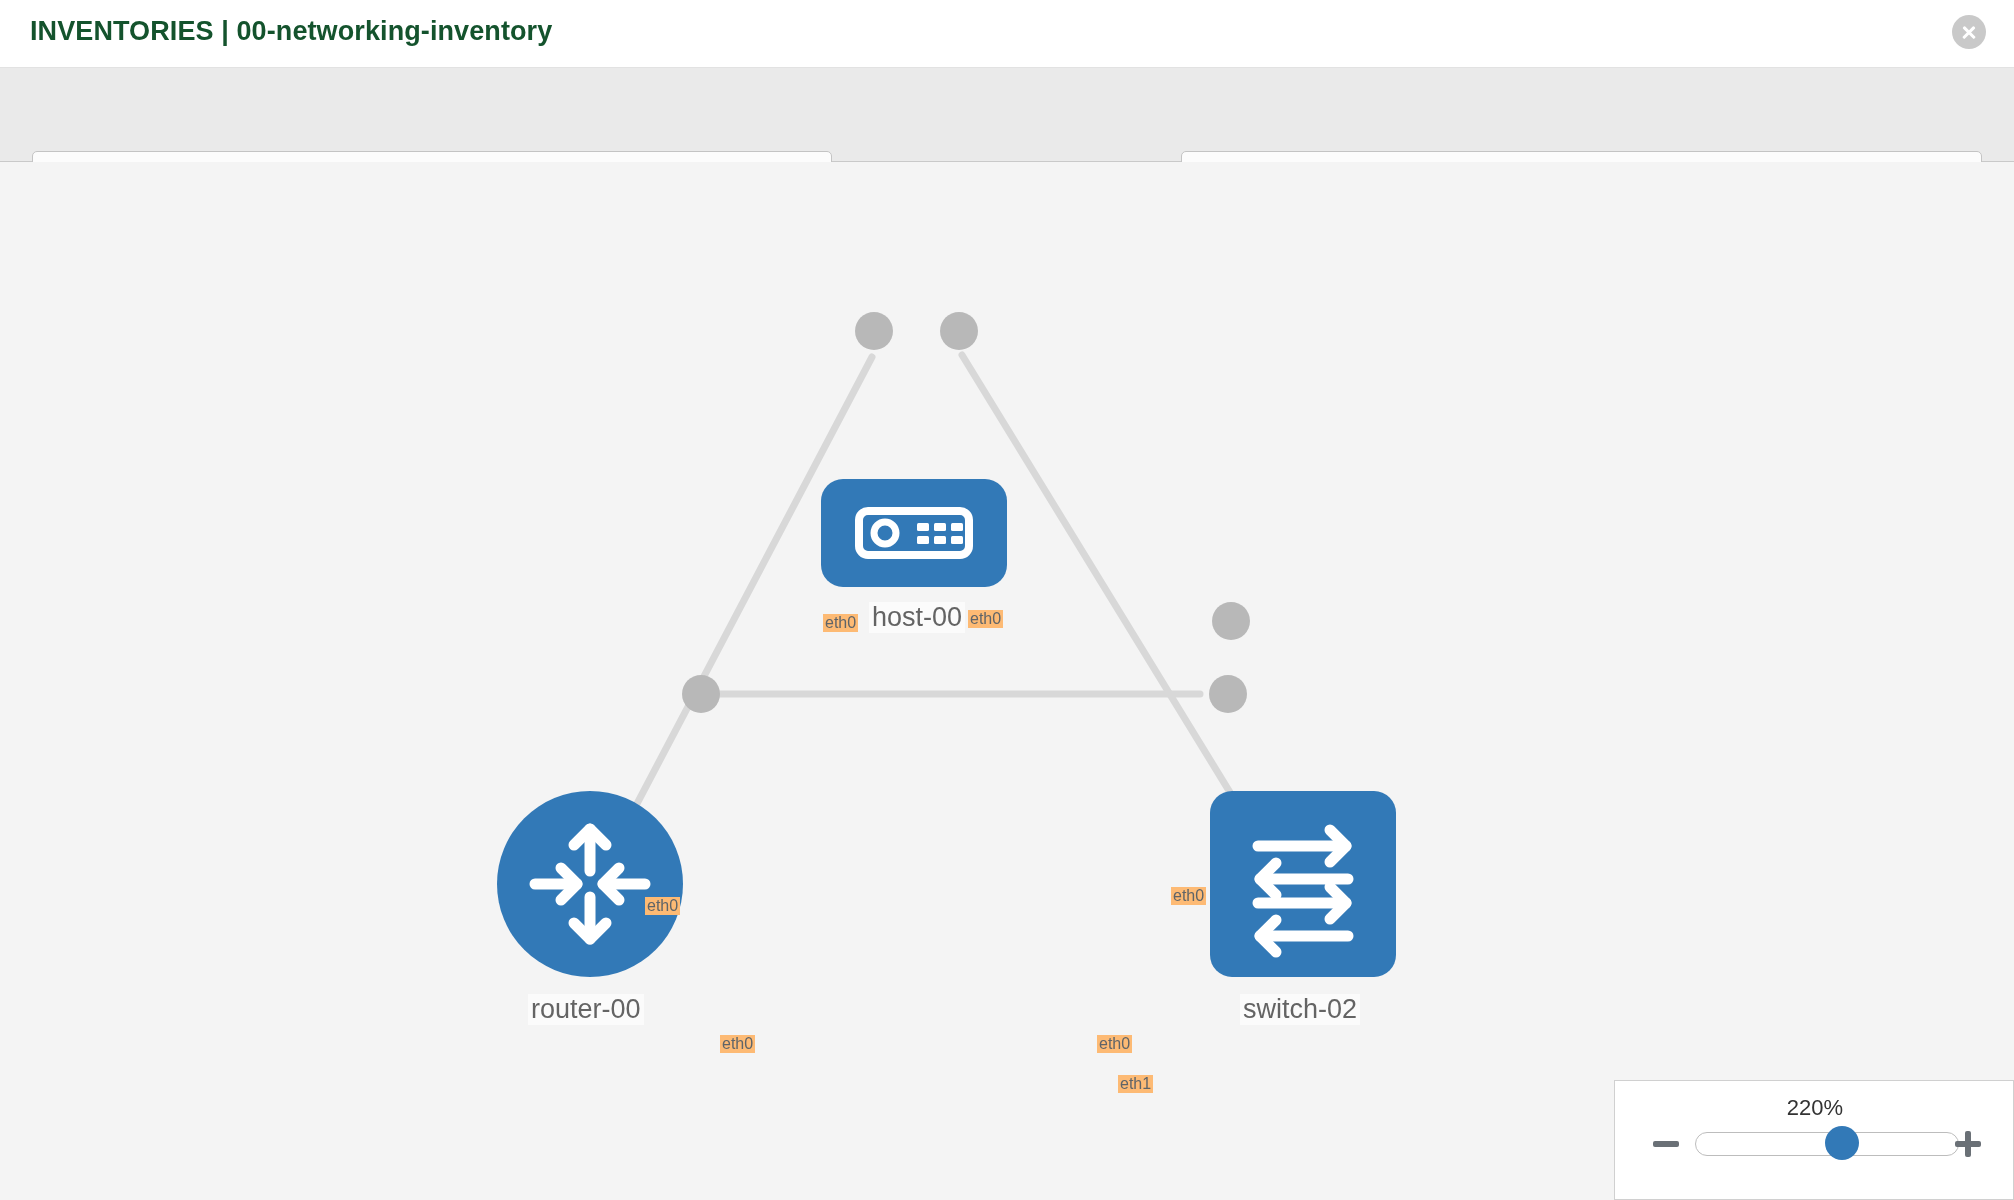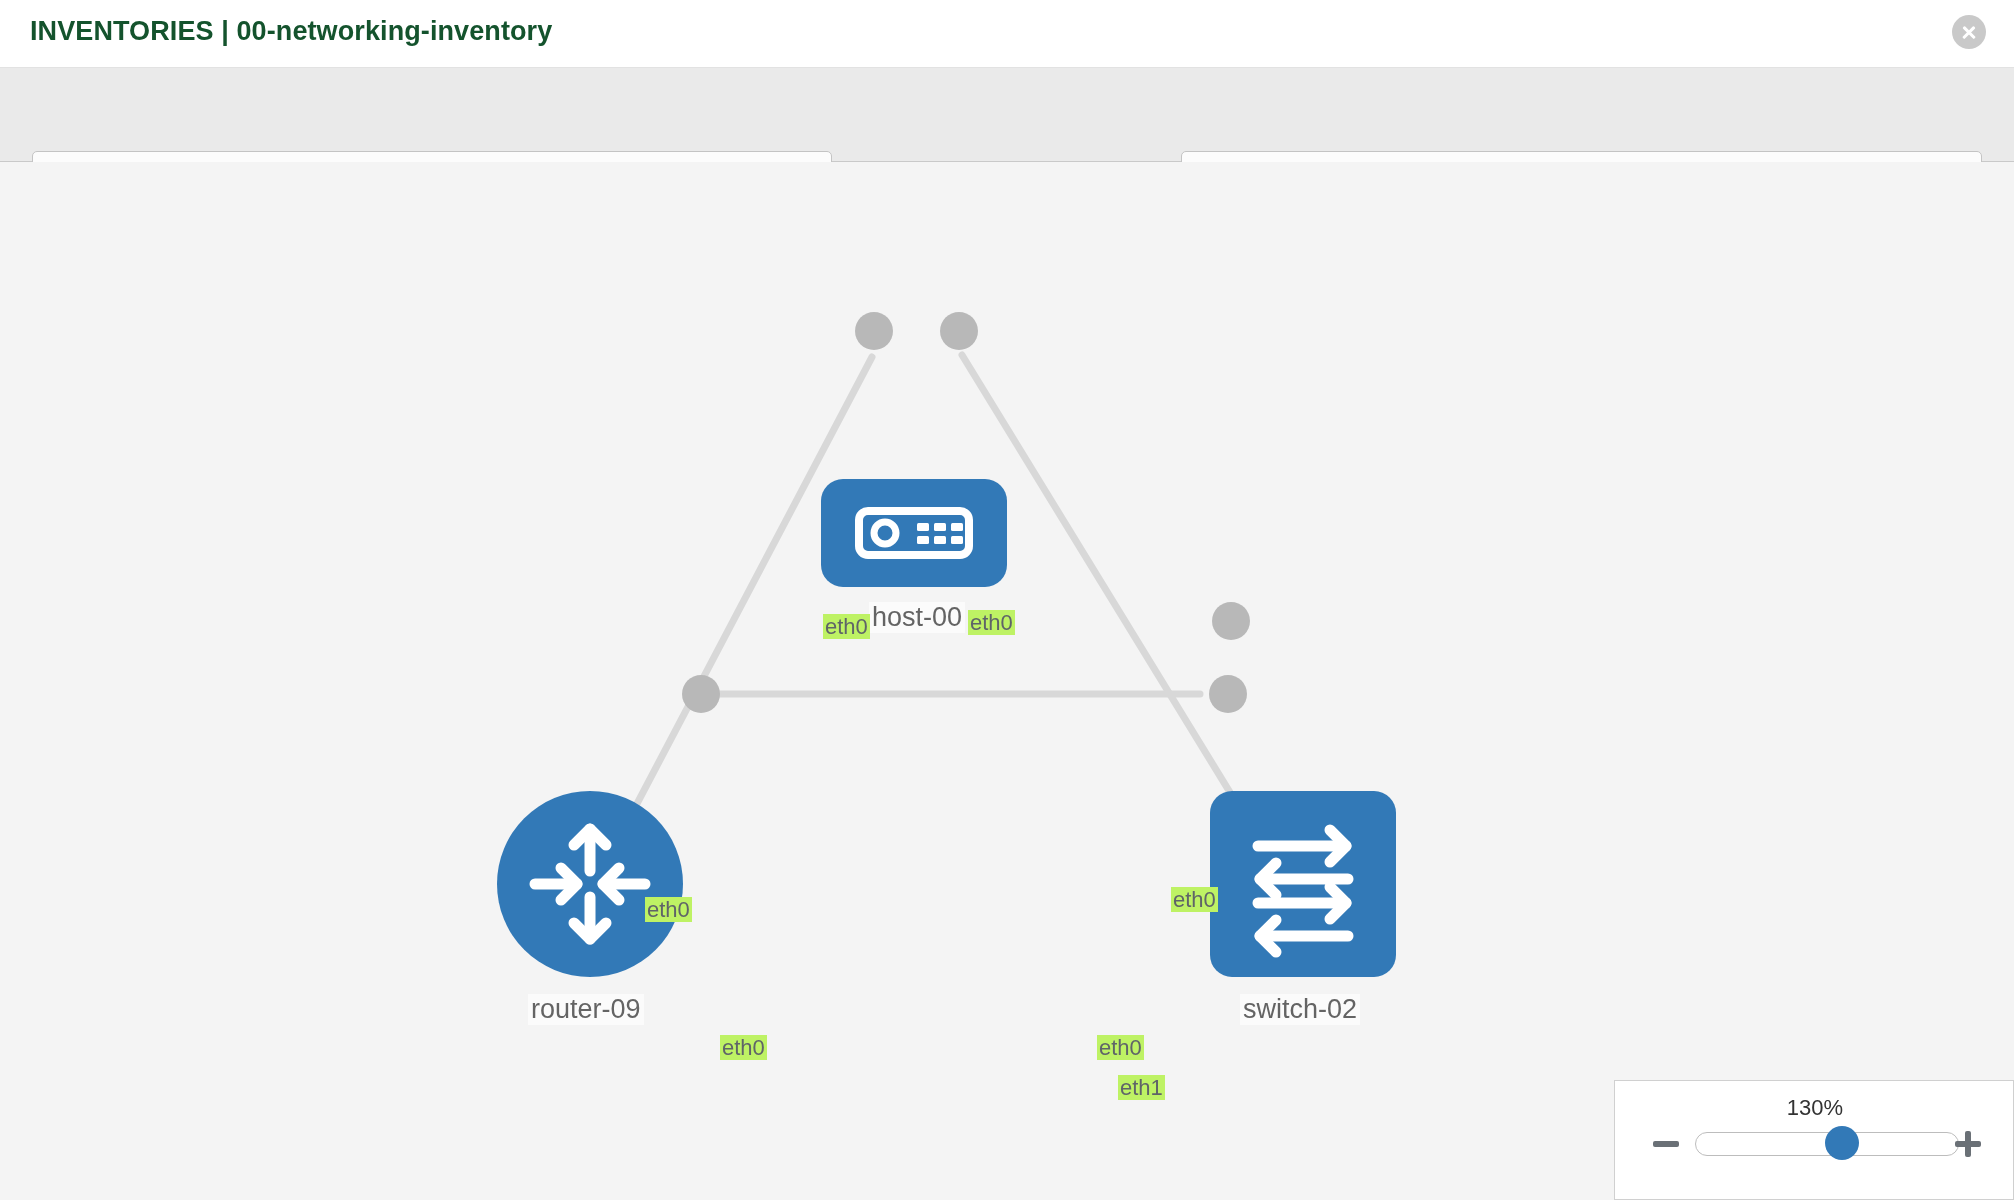--- a/index.html
+++ b/index.html
@@ -82,23 +82,23 @@
   .canvas {
     position: absolute; top: 162px; left: 0;
     width: 2014px; height: 1038px;
     background: #f4f4f4;
     overflow: hidden;
   }
   .topology { position: absolute; inset: 0; }
 
   .edge-label {
     position: absolute;
-    font-size: 22px;
+    font-size: 16px;
     color: #5f6468;
-    background: #bef264;
+    background: #fdba74;
     padding: 0 2px;
     white-space: nowrap;
     line-height: 1.15;
   }
   .node-label {
     position: absolute;
     font-size: 27px;
     color: #646464;
     background: #fbfbfb;
     padding: 0 3px;
@@ -235,21 +235,21 @@
             <polyline points="77,54 93,38 109,54"></polyline>
             <line x1="93" y1="148" x2="93" y2="106"></line>
             <polyline points="77,132 93,148 109,132"></polyline>
             <line x1="38" y1="93" x2="80" y2="93"></line>
             <polyline points="64,77 80,93 64,109"></polyline>
             <line x1="148" y1="93" x2="106" y2="93"></line>
             <polyline points="122,77 106,93 122,109"></polyline>
           </g>
         </svg>
       </div>
-      <div class="node-label" style="left:528px; top:832px;">router-09</div>
+      <div class="node-label" style="left:528px; top:832px;">router-00</div>
 
       <div class="node node-rect" style="left:1210px; top:629px; width:186px; height:186px;">
         <svg width="186" height="186" viewBox="0 0 186 186">
           <g fill="none" stroke="#ffffff" stroke-width="11" stroke-linecap="round" stroke-linejoin="round">
             <line x1="48" y1="55" x2="136" y2="55"></line>
             <polyline points="120,39 136,55 120,71"></polyline>
             <line x1="138" y1="88" x2="50" y2="88"></line>
             <polyline points="66,72 50,88 66,104"></polyline>
             <line x1="48" y1="112" x2="136" y2="112"></line>
             <polyline points="120,96 136,112 120,128"></polyline>
@@ -264,21 +264,21 @@
       <div class="edge-label" style="left:968px; top:448px;">eth0</div>
       <div class="edge-label" style="left:645px; top:735px;">eth0</div>
       <div class="edge-label" style="left:1171px; top:725px;">eth0</div>
       <div class="edge-label" style="left:720px; top:873px;">eth0</div>
       <div class="edge-label" style="left:1097px; top:873px;">eth0</div>
       <div class="edge-label" style="left:1118px; top:873px;margin-top:40px;">eth1</div>
 
     </div>
 
     <div class="zoom-panel">
-      <div class="zoom-value">130%</div>
+      <div class="zoom-value">220%</div>
       <div class="zoom-minus"></div>
       <div class="zoom-track"></div>
       <div class="zoom-thumb"></div>
       <div class="zoom-plus"></div>
     </div>
 
   </div>
 </div>
 
 </body></html>

